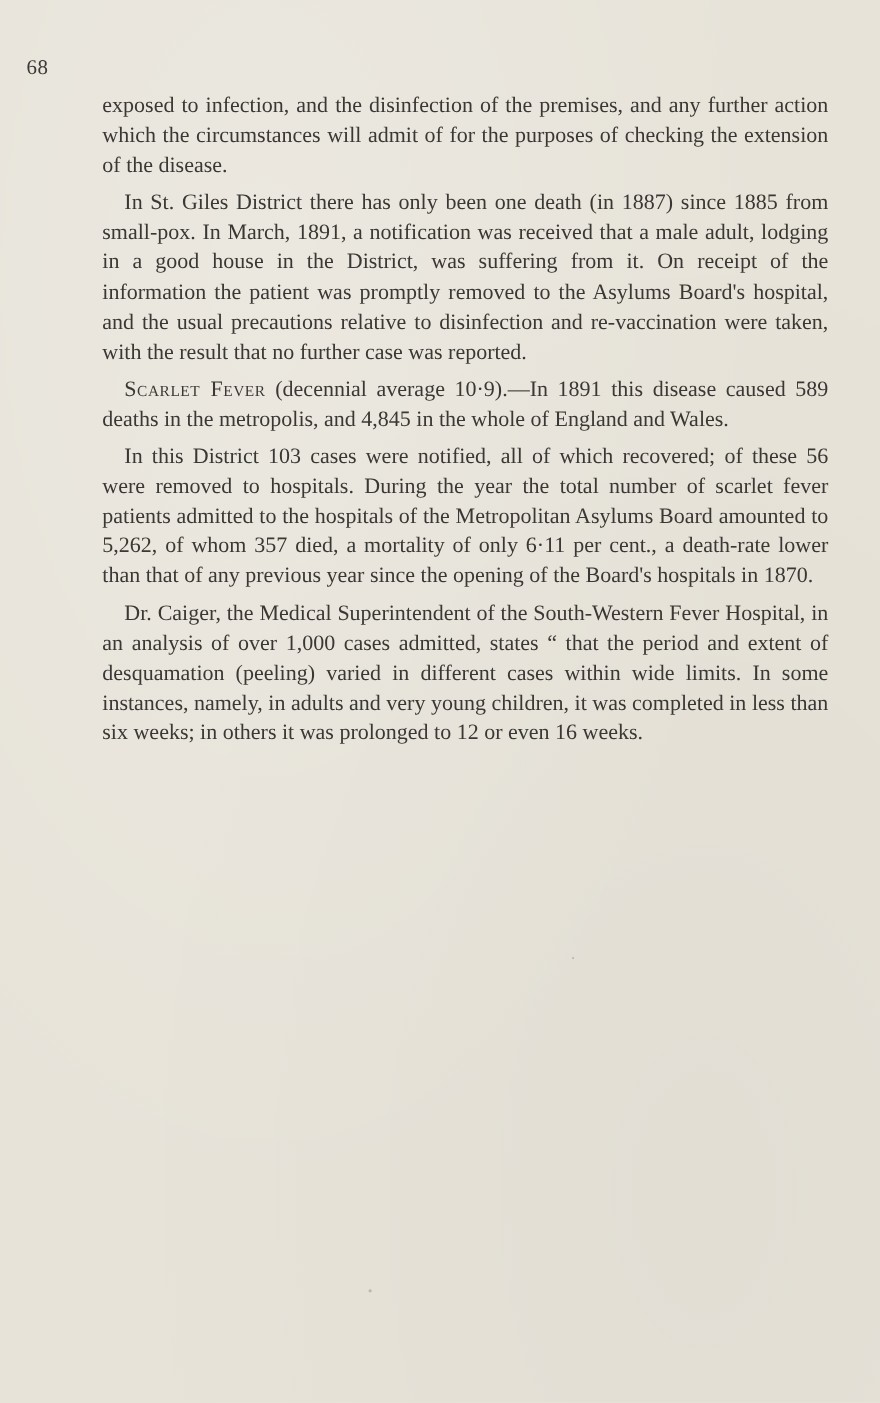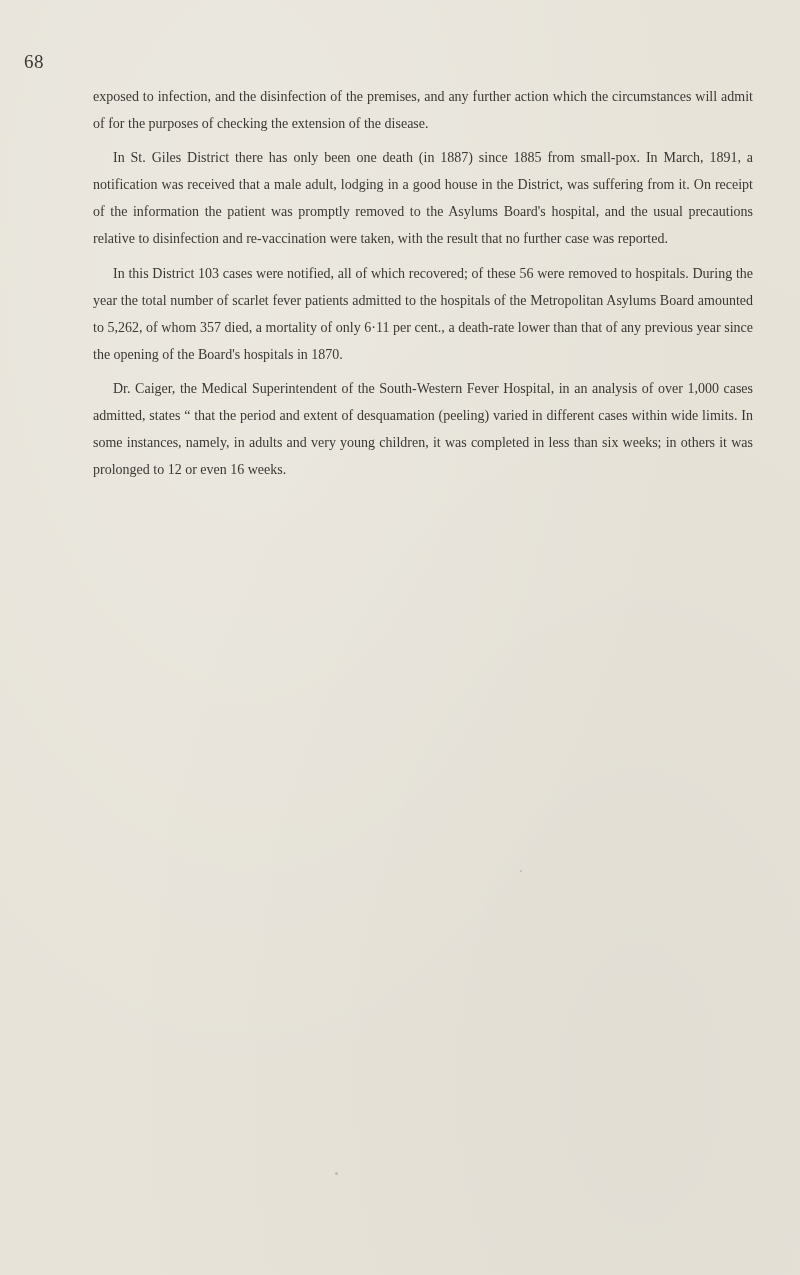--- a/index.html
+++ b/index.html
@@ -35,21 +35,21 @@
       color: #3b3935;
       letter-spacing: 0.5px;
       padding-left: 24px;
     }
     .body-text {
       position: absolute;
       left: 93px;
       top: 83px;
       width: 660px;
       font-family: "Liberation Serif", "DejaVu Serif", serif;
-      font-size: 14px;
+      font-size: 20px;
       line-height: 27.1px;
       color: #3a3834;
       text-align: justify;
       hyphens: none;
     }
     .body-text p {
       margin: 0 0 7px 0;
       text-indent: 20px;
     }
     .body-text p.cont {
@@ -70,19 +70,20 @@
 </head>
 <body>
 
 <div class="page">
 
   <div class="page-number">68</div>
 
   <div class="body-text">
     <p class="cont">exposed to infection, and the disinfection of the premises, and any further action which the circumstances will admit of for the purposes of checking the extension of the disease.</p>
     <p>In St. Giles District there has only been one death (in 1887) since 1885 from small-pox. In March, 1891, a notification was received that a male adult, lodging in a good house in the District, was suffering from it. On receipt of the information the patient was promptly removed to the Asylums Board's hospital, and the usual precautions relative to disinfection and re-vaccination were taken, with the result that no further case was reported.</p>
+    <p><span class="smallcaps">Scarlet Fever</span><span> (decennial average 10·9).—In 1891 this disease caused 589 deaths in the metropolis, and 4,845 in the whole of England and Wales.</span></p>
     <p>In this District 103 cases were notified, all of which recovered; of these 56 were removed to hospitals. During the year the total number of scarlet fever patients admitted to the hospitals of the Metropolitan Asylums Board amounted to 5,262, of whom 357 died, a mortality of only 6·11 per cent., a death-rate lower than that of any previous year since the opening of the Board's hospitals in 1870.</p>
     <p>Dr. Caiger, the Medical Superintendent of the South-Western Fever Hospital, in an analysis of over 1,000 cases admitted, states “ that the period and extent of desquamation (peeling) varied in different cases within wide limits. In some instances, namely, in adults and very young children, it was completed in less than six weeks; in others it was prolonged to 12 or even 16 weeks.</p>
   </div>
 
   <div class="speck" style="left:335px; top:1172px;"></div>
   <div class="speck" style="left:520px; top:870px; width:2px; height:2px;"></div>
 </div>
 
 </body></html>

